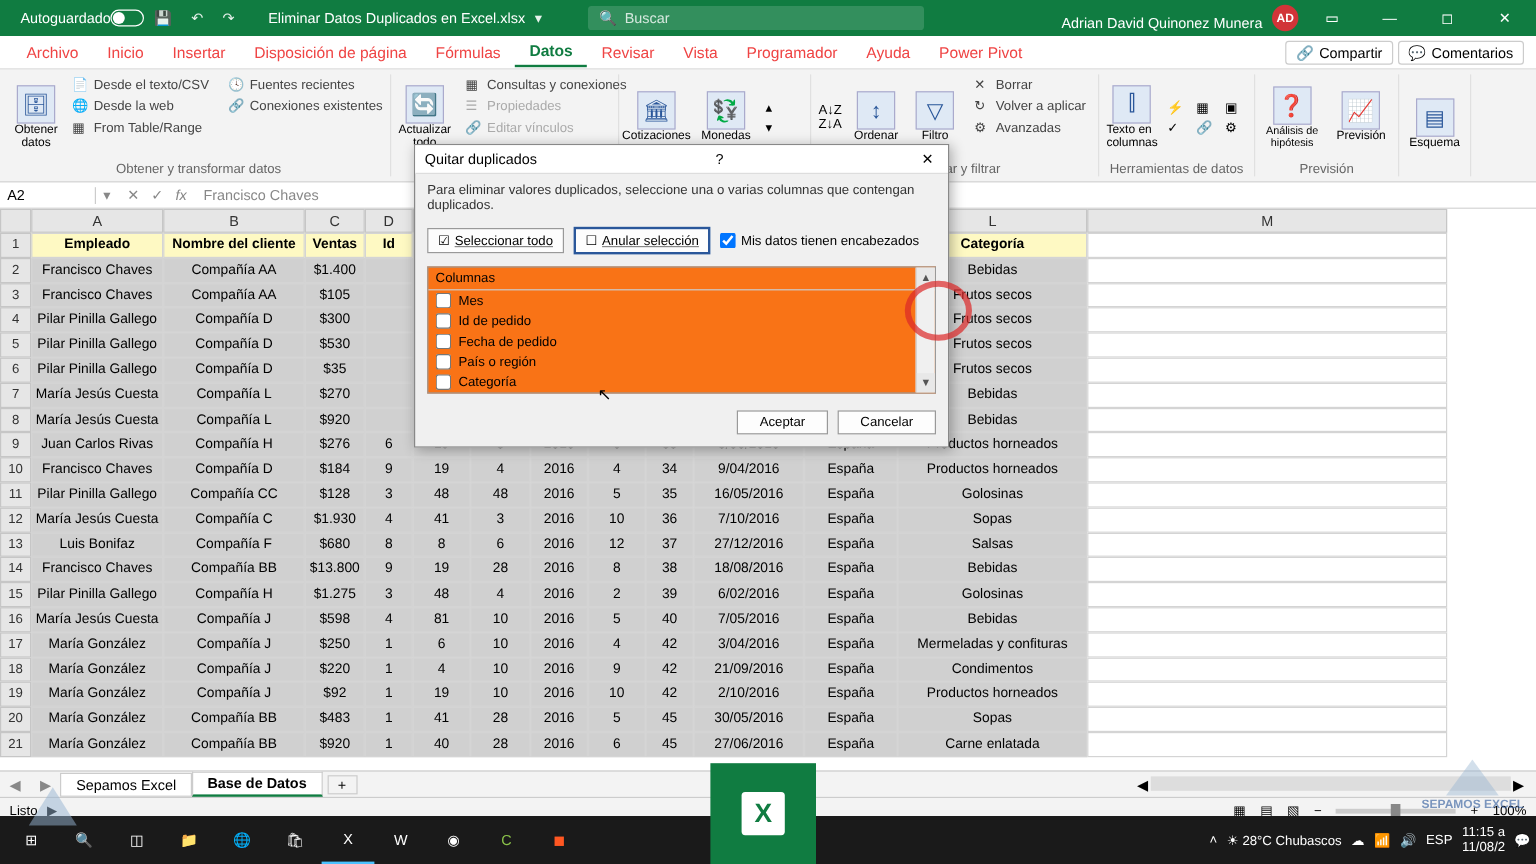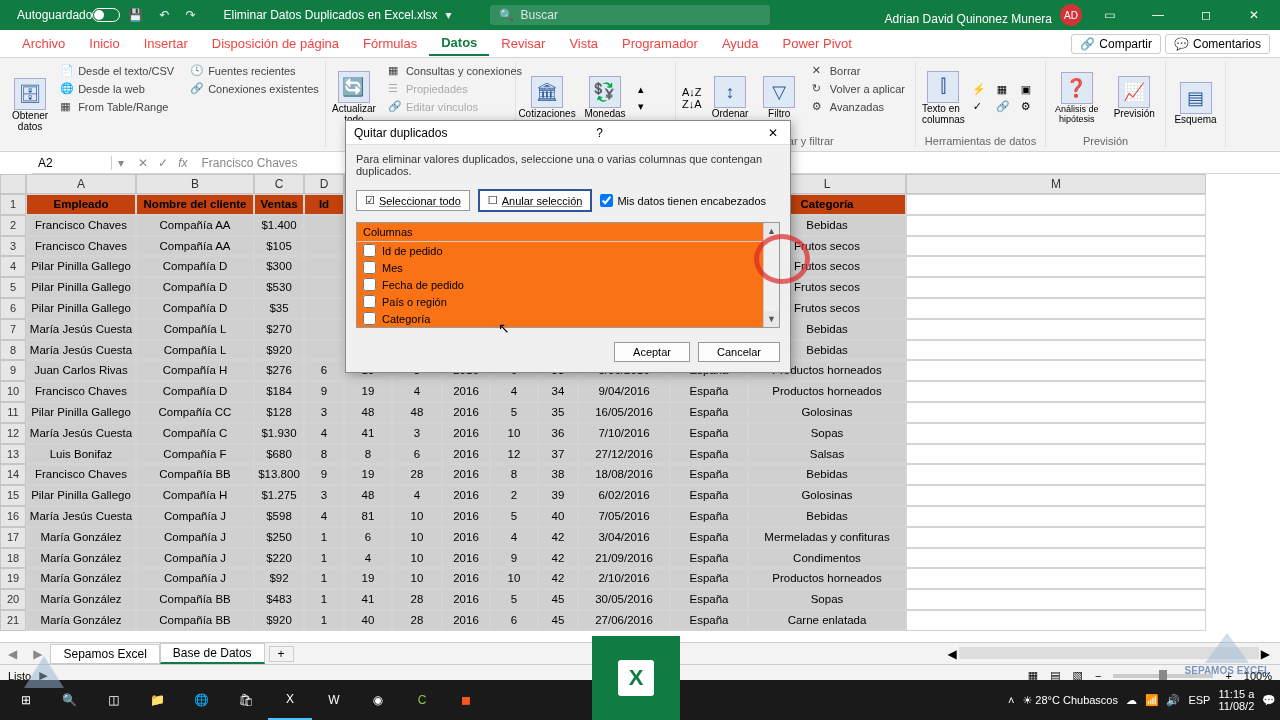--- a/index.html
+++ b/index.html
@@ -6,60 +6,60 @@
 body { background: #fff; width: 1280px; height: 720px; overflow: hidden; font-size: 12px; position: relative; }
 
 .titlebar { height: 30px; background: #107c41; display: flex; align-items: center; color: #fff; padding: 0 6px; font-size: 12px; }
 .titlebar .autosave { display: flex; align-items: center; gap: 0; margin-left: 11px; }
 .titlebar .toggle { width: 28px; height: 14px; border: 1px solid #fff; border-radius: 7px; position: relative; }
 .titlebar .toggle::after { content: ''; width: 10px; height: 10px; border-radius: 50%; background: #fff; position: absolute; left: 1px; top: 1px; }
 .titlebar .qat-icon { margin: 0 8px; opacity: 0.9; }
 .titlebar .filename { margin-left: 20px; }
 .titlebar .search { margin-left: 30px; background: rgba(255,255,255,0.15); border-radius: 3px; padding: 3px 10px; width: 280px; display: flex; align-items: center; gap: 6px; }
 .titlebar .user { margin-left: auto; display: flex; align-items: flex-end; gap: 8px; }
-.titlebar .avatar { width: 22px; height: 22px; background: #d13438; border-radius: 50%; display: flex; align-items: center; justify-content: center; font-size: 10px; font-weight: normal; }
+.titlebar .avatar { width: 22px; height: 22px; background: #d13438; border-radius: 50%; display: flex; align-items: center; justify-content: center; font-size: 10px; font-weight: bold; }
 .titlebar .winbtn { width: 40px; text-align: center; padding: 4px 0; }
 
 .ribbontabs { height: 28px; display: flex; align-items: center; border-bottom: 1px solid #d4d4d4; padding: 0 10px; font-size: 13px; }
 .ribbontabs .tab { padding: 4px 12px; cursor: pointer; color: #ef4444; }
 .ribbontabs .tab.active { color: #107c41; border-bottom: 2px solid #107c41; font-weight: 600; }
 .ribbontabs .right { margin-left: auto; display: flex; gap: 4px; }
 .ribbontabs .right .btn { padding: 2px 8px; border: 1px solid #ccc; border-radius: 3px; font-size: 12px; display: flex; align-items: center; gap: 4px; }
 
 .ribbon { height: 94px; display: flex; border-bottom: 1px solid #d4d4d4; background: #f3f3f3; padding: 4px 6px; font-size: 11px; position: relative; }
 .rgroup { display: flex; flex-direction: column; padding: 0 6px; border-right: 1px solid #e0e0e0; }
 .rgroup .body { flex: 1; display: flex; gap: 8px; }
 .rgroup .label { text-align: center; color: #666; font-size: 11px; padding-top: 2px; }
 .bigbtn { display: flex; flex-direction: column; align-items: center; justify-content: center; width: 50px; cursor: pointer; }
 .bigbtn .ic { width: 32px; height: 32px; background: #dfe9f5; border: 1px solid #aac; display: flex; align-items: center; justify-content: center; font-size: 18px; color: #2a579a; }
 .smallrow { font-size: 11px; padding: 2px 4px; display: flex; align-items: center; gap: 4px; white-space: nowrap; color: #444; }
 .smallrow .si { width: 14px; height: 14px; display: inline-block; }
 
-.formulabar { height: 22px; display: flex; align-items: center; border-bottom: 1px solid #d4d4d4; font-size: 12px; margin-left: 32px; }
+.formulabar { height: 22px; display: flex; align-items: center; border-bottom: 1px solid #d4d4d4; font-size: 12px; }
 .namebox { width: 80px; border-right: 1px solid #ccc; padding: 0 6px; }
 .fbx { display: flex; align-items: center; gap: 10px; padding: 0 8px; color: #888; }
 .fvalue { flex: 1; padding: 0 6px; color: #888; }
 
 .grid-area { position: relative; height: 468px; overflow: hidden; }
 .colheads { display: flex; height: 20px; font-size: 12px; }
 .corner { width: 26px; background: #e6e6e6; border: 1px solid #c6c6c6; }
 .ch { background: #e6e6e6; border: 1px solid #c6c6c6; text-align: center; line-height: 18px; color: #333; }
 .rows { height: 442px; overflow: hidden; }
 .row { display: flex; height: 20.8px; }
 .rh { width: 26px; background: #e6e6e6; border: 1px solid #c6c6c6; text-align: center; font-size: 11px; line-height: 19px; color: #333; }
 .cell { border: 1px solid #d4d4d4; text-align: center; font-size: 11.5px; line-height: 19px; overflow: hidden; white-space: nowrap; background: #fff; }
-.hcell { font-weight: bold; background: #c2410c; }
+.hcell { font-weight: bold; background: #fef9c3; }
 .sel .cell { background: #d0d0d0; }
 
 .wA { width: 110px; } .wB { width: 118px; } .wC { width: 50px; } .wD { width: 40px; } .wE { width: 48px; } .wF { width: 50px; } .wG { width: 48px; } .wH { width: 48px; } .wI { width: 40px; } .wJ { width: 92px; } .wK { width: 78px; } .wL { width: 158px; } .wM { width: 300px; }
 
 .sheettabs { height: 22px; display: flex; align-items: center; border-top: 1px solid #ccc; background: #f3f3f3; font-size: 12px; }
 .sheettabs .nav { padding: 0 8px; color: #888; }
 .stab { padding: 2px 12px; border: 1px solid #ccc; background: #fff; cursor: pointer; }
-.stab.active { border-bottom: 2px solid #107c41; font-weight: 400; }
+.stab.active { border-bottom: 2px solid #107c41; font-weight: 700; }
 .sheettabs .add { padding: 0 8px; cursor: pointer; border: 1px solid #ccc; margin-left: 4px; }
 .hscroll { flex: 1; display: flex; justify-content: flex-end; padding-right: 10px; }
 
 .statusbar { height: 22px; background: #f3f3f3; border-top: 1px solid #ccc; display: flex; align-items: center; font-size: 11px; padding: 0 8px; }
 .statusbar .right { margin-left: auto; display: flex; align-items: center; gap: 12px; }
 .zoomtrack { width: 100px; height: 4px; background: #ccc; position: relative; }
 .zoomtrack::after { content: ''; position: absolute; width: 8px; height: 12px; background: #888; top: -4px; left: 46px; }
 
 .taskbar { height: 40px; background: #1a1a1a; display: flex; align-items: center; padding: 0 4px; position: absolute; bottom: 0; left: 0; right: 0; }
 .taskbar .tb { width: 44px; height: 40px; display: flex; align-items: center; justify-content: center; color: #fff; }
@@ -163,20 +163,21 @@
         <div class="smallrow">
             <span class="si">🕓</span>
             <span>Fuentes recientes</span>
           </div>
         <div class="smallrow">
             <span class="si">🔗</span>
             <span>Conexiones existentes</span>
           </div>
       </div>
     </div>
+    <div class="label">Obtener y transformar datos</div>
   </div>
 
   <div class="rgroup" style="width:190px">
     <div class="body">
       <div class="bigbtn">
         <div class="ic">🔄</div>
         <span style="font-size:10px;text-align:center">Actualizar todo</span>
       </div>
       <div>
         <div class="smallrow">
@@ -729,25 +730,25 @@
       </div>
     <label class="chk">
         <input type="checkbox" checked="" style="">
         <span>Mis datos tienen encabezados</span>
       </label>
   </div>
   <div class="cols" style="position:relative">
     <div class="chead">Columnas</div>
     <div class="citem">
         <input type="checkbox" style="">
-        <span>Id de pedido</span>
+        <span>Mes</span>
       </div>
     <div class="citem">
         <input type="checkbox" style="">
-        <span>Mes</span>
+        <span>Id de pedido</span>
       </div>
     <div class="citem">
         <input type="checkbox" style="">
         <span>Fecha de pedido</span>
       </div>
     <div class="citem">
         <input type="checkbox" style="">
         <span>País o región</span>
       </div>
     <div class="citem">

